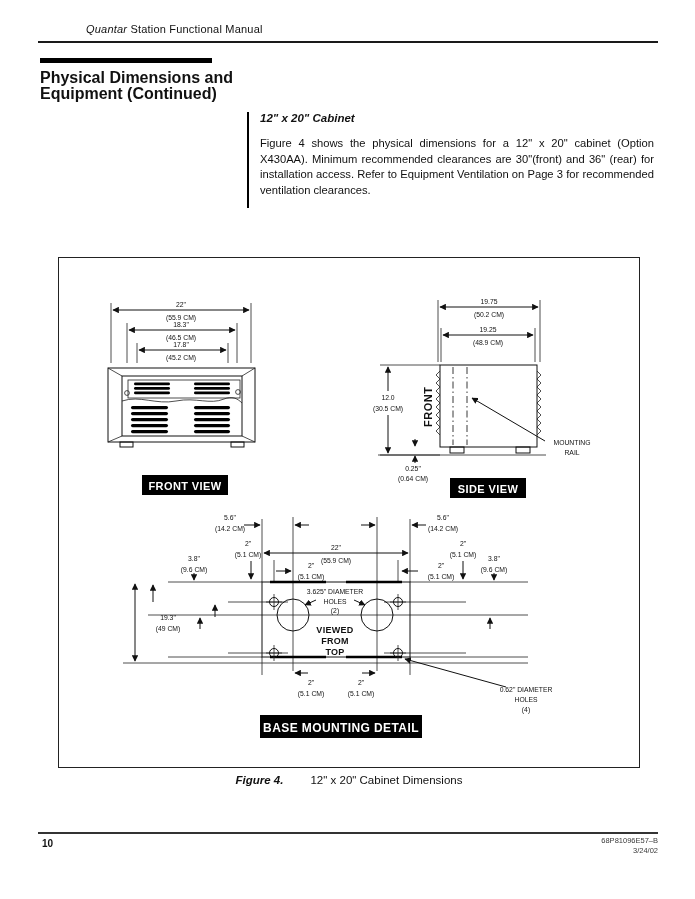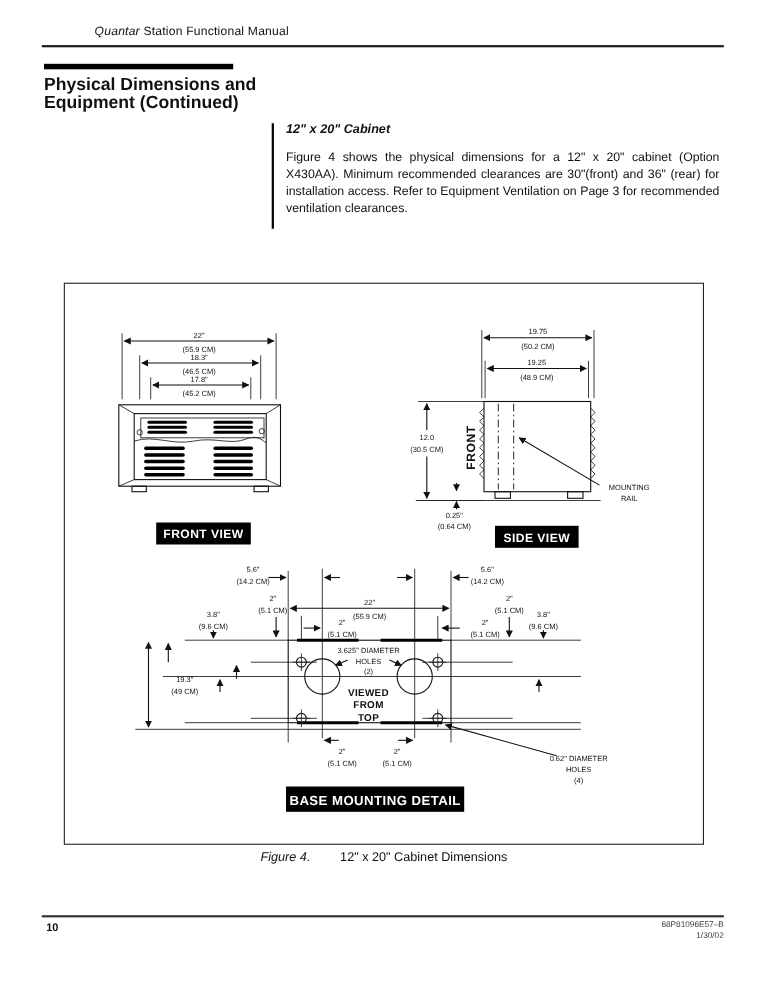--- a/index.html
+++ b/index.html
@@ -35,21 +35,21 @@
   .frontrot { font-size:11px; font-weight:bold; letter-spacing:.5px; }
   .vft { font-size:9px; font-weight:bold; letter-spacing:.3px; }
   .ln { stroke:#111; stroke-width:1; fill:none; }
   .lnthin { stroke:#222; stroke-width:.8; fill:none; }
   .lnthick { stroke:#000; stroke-width:2.6; fill:none; }
   .dash { stroke:#222; stroke-width:.9; fill:none; stroke-dasharray:7,3,1.5,3; }
   .louver { fill:#000; }
 
   
   .caption { left:58px; top:774px; width:582px; text-align:center; font-size:11.5px; }
-  .caption .b { font-weight:normal; font-style:italic; margin-right:27px; }
+  .caption .b { font-weight:bold; font-style:italic; margin-right:27px; }
 
   
   .hr-bot { left:38px; top:832px; width:620px; height:1.5px; background:#333; }
   .pagenum { left:42px; top:838px; font-size:10px; font-weight:bold; }
   .docblock { right:37px; top:836px; font-size:7.5px; line-height:9.5px; text-align:right; color:#3a3a3a; }
 </style>
 </head>
 <body>
 
 <div class="abs runhead">
@@ -338,14 +338,14 @@
 </svg>
 
 <div class="abs caption">
   <span class="b">Figure 4.</span><span>12" x 20" Cabinet Dimensions</span>
 </div>
 
 <div class="abs hr-bot"></div>
 <div class="abs pagenum">10</div>
 <div class="abs docblock">
   <div>68P81096E57–B</div>
-  <div>1/30/02</div>
+  <div>3/24/02</div>
 </div>
 
 </body></html>

